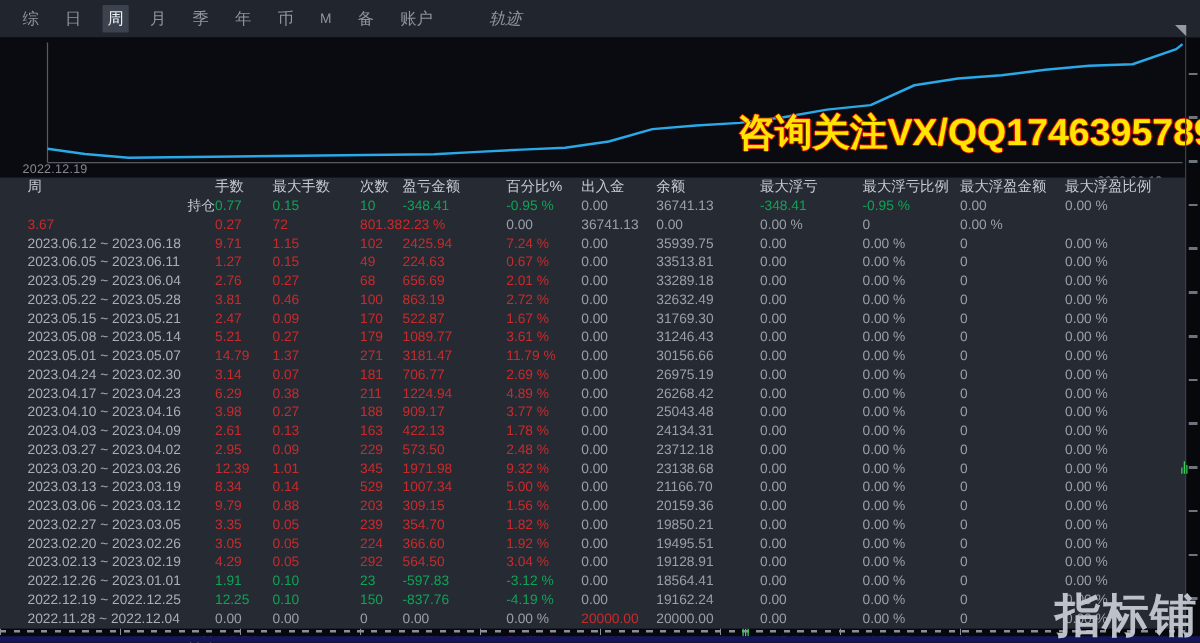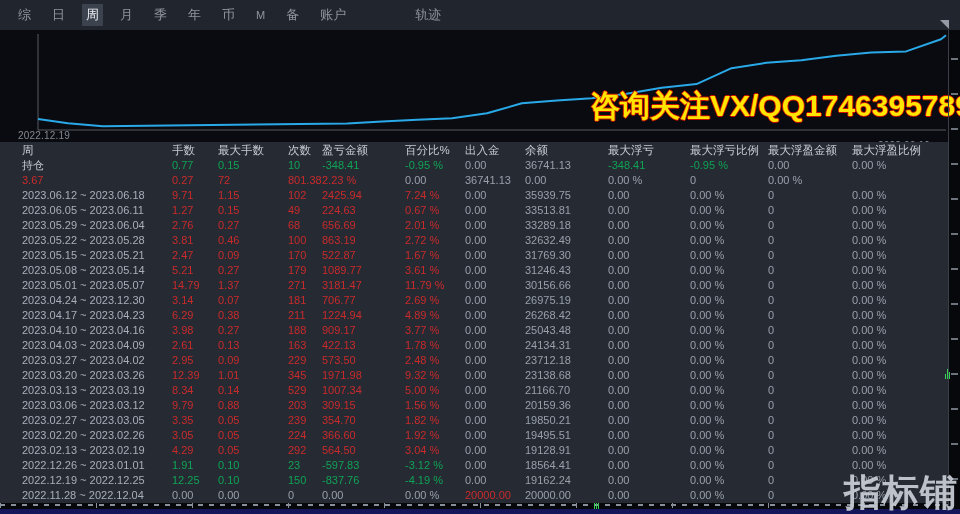--- a/index.html
+++ b/index.html
@@ -9,21 +9,21 @@
     -webkit-font-smoothing:antialiased;
   }
   
   .menubar{
     position:absolute;top:0;left:0;width:960px;height:30px;
     background:#21252d;display:flex;align-items:center;padding-left:14px;box-sizing:border-box;
   }
   .menu-item{color:#8f959e;font-size:13px;line-height:20px;padding:1px 4px;margin-right:13px;white-space:nowrap;}
   .menu-item.sel{background:#3d434e;color:#eceef2;border-radius:1px;}
   .menu-item.small{font-size:11px;}
-  .menu-item.gap{margin-left:48px;}
+  .menu-item.gap{margin-left:24px;font-style:italic;}
   
   .chart-area{position:absolute;top:30px;left:0;width:948px;height:112px;background:#0a0b10;}
   .chart-svg{position:absolute;top:0;left:0;pointer-events:none;}
   .axis-label{position:absolute;font-size:10px;color:#83888f;letter-spacing:.2px;}
   .axis-label.start{left:18px;top:130px;}
   .axis-label.end{left:878px;top:140px;font-weight:bold;}
   .ad-text{
     position:absolute;top:86px;left:590px;width:352px;text-align:right;
     font-size:30px;font-weight:bold;color:#ffe600;white-space:nowrap;
     text-shadow:1px 0 0 #cc1100,-1px 0 0 #cc1100,0 1px 0 #cc1100,0 -1px 0 #cc1100;
@@ -31,21 +31,21 @@
   
   .table{position:absolute;top:142px;left:0;width:948px;background:#262a33;}
   .trow{
     display:grid;
     grid-template-columns:150px 46px 70px 34px 83px 60px 60px 83px 82px 78px 84px auto;
     height:15px;line-height:15px;font-size:11px;padding-left:22px;box-sizing:border-box;white-space:nowrap;
   }
   .trow span{overflow:visible;}
   .thead{height:16px;line-height:16px;color:#c7ccd4;font-size:11.5px;}
   .trow .date{color:#a9afb9;}
-  .trow .strong{color:#c7ccd4;}
+  .trow .strong{color:#c7ccd4;text-align:right;}
   .r{color:#c92b2b;}
   .g{color:#0fa355;}
   .n{color:#99a0aa;}
   .trow.total{background:#111216;color:#c7ccd4;}
   
   .bottom-ruler{
     position:absolute;top:503px;left:0;width:948px;height:6px;background:#07080c;
   }
   .bottom-ruler .dashes{
     position:absolute;top:1px;left:0;width:100%;height:2px;
@@ -240,21 +240,21 @@
         <span class="r">3181.47</span>
         <span class="r">11.79 %</span>
         <span class="n">0.00</span>
         <span class="n">30156.66</span>
         <span class="n">0.00</span>
         <span class="n">0.00 %</span>
         <span class="n">0</span>
         <span class="n">0.00 %</span>
       </div>
       <div class="trow">
-        <span class="date">2023.04.24 ~ 2023.12.30</span>
+        <span class="date">2023.04.24 ~ 2023.02.30</span>
         <span class="r">3.14</span>
         <span class="r">0.07</span>
         <span class="r">181</span>
         <span class="r">706.77</span>
         <span class="r">2.69 %</span>
         <span class="n">0.00</span>
         <span class="n">26975.19</span>
         <span class="n">0.00</span>
         <span class="n">0.00 %</span>
         <span class="n">0</span>

